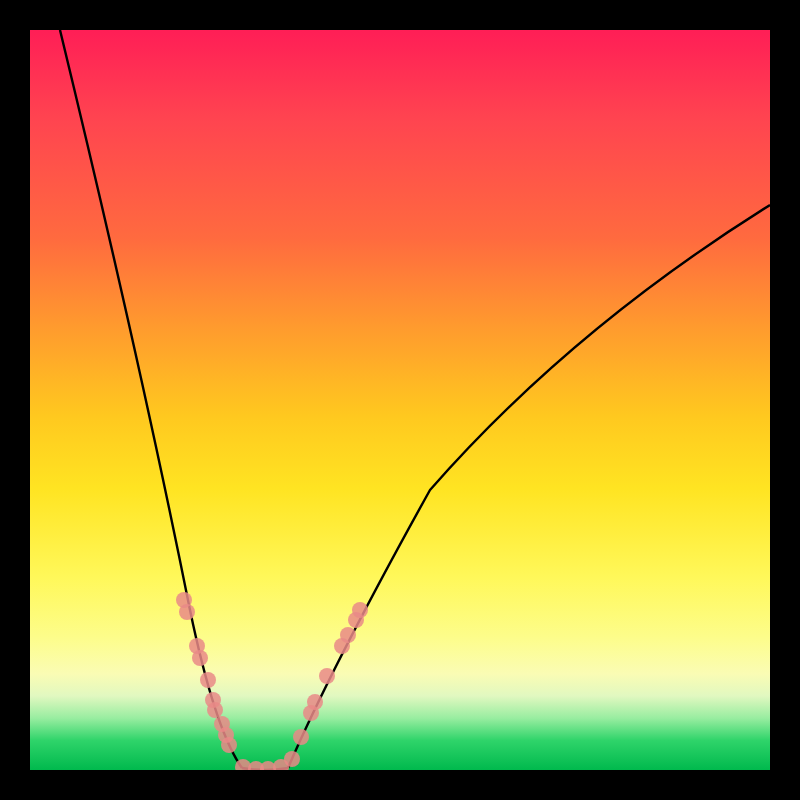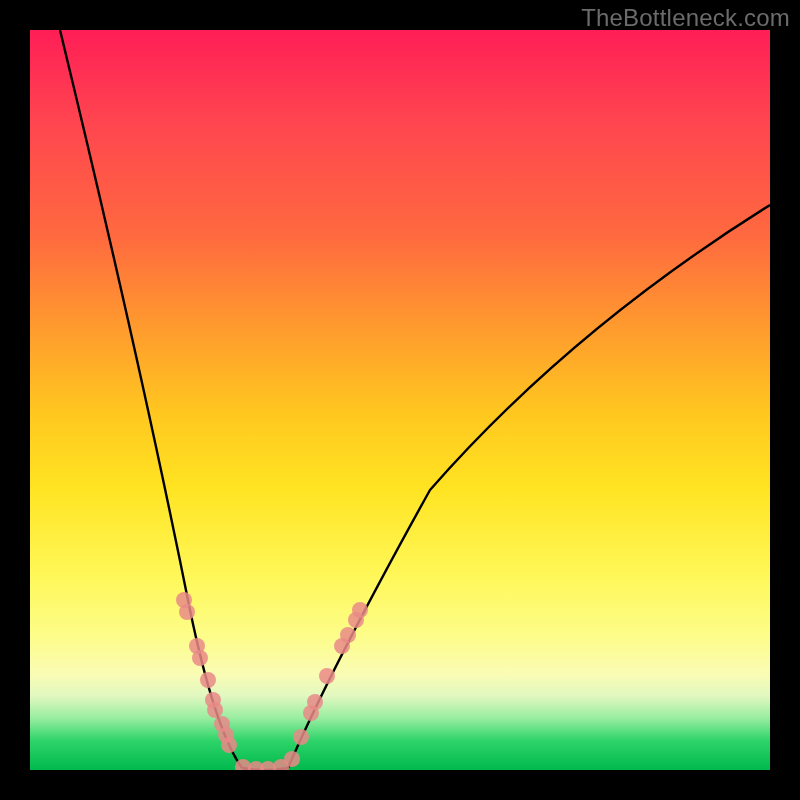--- a/index.html
+++ b/index.html
@@ -101,14 +101,13 @@
         <circle class="dot" cx="285" cy="672" r="8"></circle>
         <circle class="dot" cx="297" cy="646" r="8"></circle>
         <circle class="dot" cx="312" cy="616" r="8"></circle>
         <circle class="dot" cx="318" cy="605" r="8"></circle>
         <circle class="dot" cx="326" cy="590" r="8"></circle>
         <circle class="dot" cx="330" cy="580" r="8"></circle>
       </g>
     </svg>
   </div>
 
-  <div class="watermark">TheBottleneck.com</div>
 </div>
 
 </body></html>

